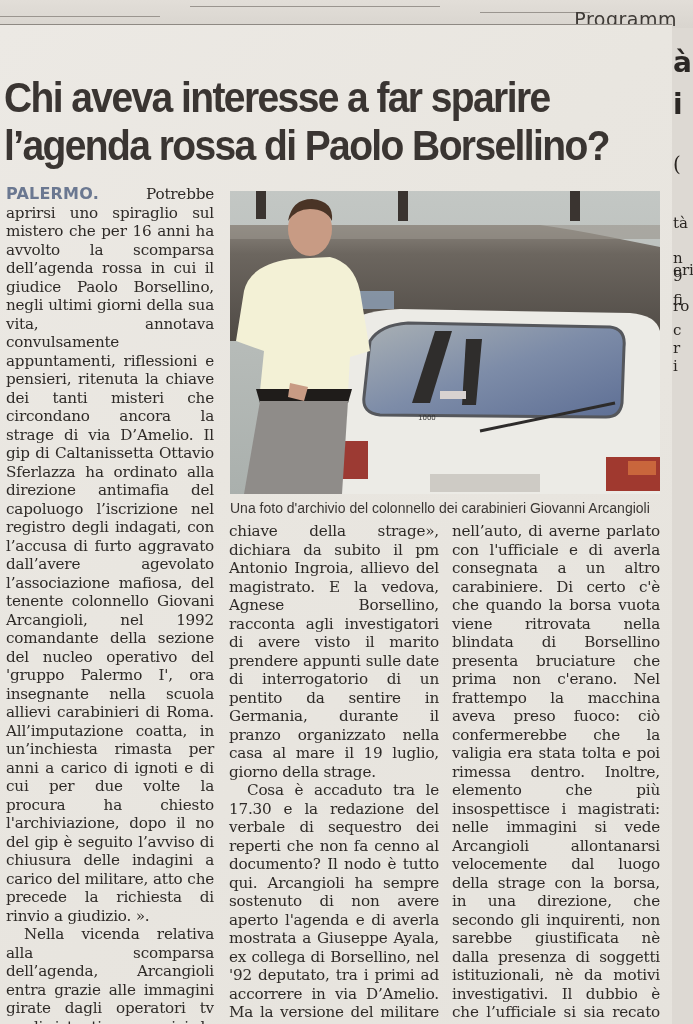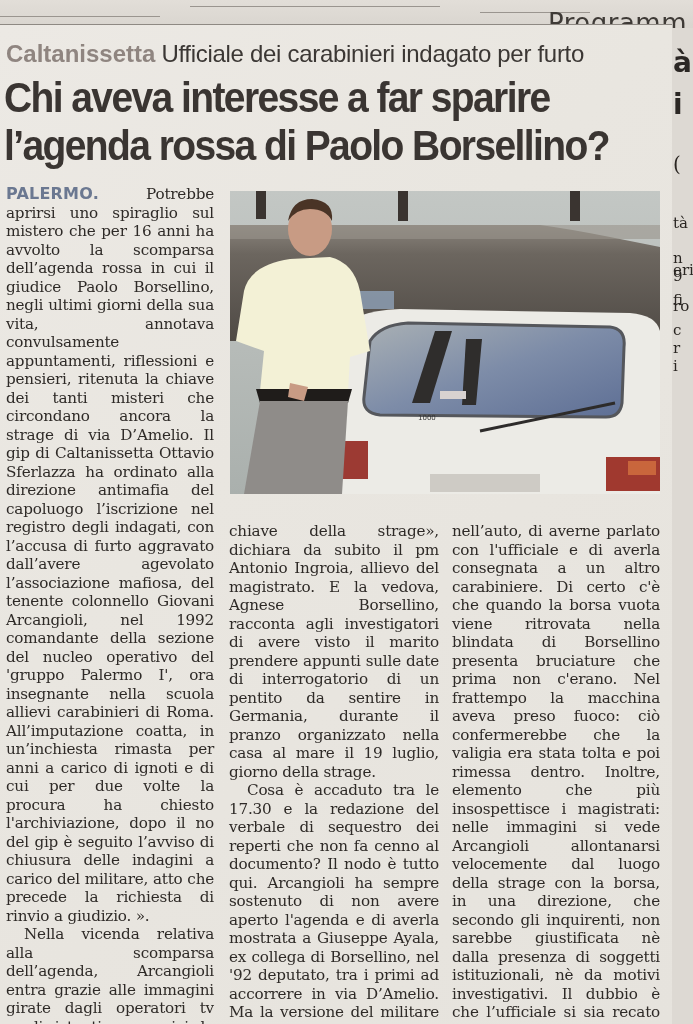--- a/index.html
+++ b/index.html
@@ -7,22 +7,22 @@
     width:693px; height:1024px; overflow:hidden; position:relative;
     background:#d9d5cf;
     font-family:"DejaVu Serif", serif;
   }
   .top-scrap {
     position:absolute; left:0; top:0; width:693px; height:30px;
     background:linear-gradient(180deg,#e2ded8 0%,#d8d4ce 100%);
   }
   .top-scrap .scrap-line { position:absolute; height:1px; background:#9a958f; }
   .top-scrap .scrap-text {
-    position:absolute; right:6px; top:8px; font-family:"DejaVu Sans", sans-serif;
-    font-size:26px; color:#3e3a36; letter-spacing:0.5px;
+    position:absolute; right:16px; top:8px; font-family:"DejaVu Sans", sans-serif;
+    font-size:19px; color:#3e3a36; letter-spacing:0.5px;
   }
   .right-edge {
     position:absolute; right:0; top:28px; width:22px; height:996px;
     background:#ddd9d3; border-left:1px solid #8f8a84;
   }
   .right-edge .glyph { position:absolute; left:2px; color:#2a2622; font-family:"DejaVu Serif", serif; font-size:15px; line-height:17px; }
   .right-edge .big { font-family:"DejaVu Sans", sans-serif; font-weight:bold; font-size:28px; color:#2b2724; }
 
   .page {
     position:absolute; left:0; top:24px; width:672px; height:1000px;
@@ -85,23 +85,20 @@
   <span class="glyph" style="top:240px;">9</span>
   <span class="glyph" style="top:270px;">ro</span>
   <span class="glyph" style="top:264px;">fi</span>
   <span class="glyph" style="top:294px;">c</span>
   <span class="glyph" style="top:312px;">r</span>
   <span class="glyph" style="top:330px;">i</span>
 </div>
 
 <div class="page">
 
-  <div class="kicker">
-    <span class="place">Caltanissetta</span><span>Ufficiale dei carabinieri indagato per furto</span>
-  </div>
 
   <h1 class="headline" style="margin:0;">
     <span>Chi aveva interesse a far sparire</span>
     <span>l’agenda rossa di Paolo Borsellino?</span>
   </h1>
 
   <div class="col col1">
     <p><span class="dateline">PALERMO.</span> <span>Potrebbe aprirsi uno spiraglio sul mistero che per 16 anni ha avvolto la scomparsa dell’agenda rossa in cui il giudice Paolo Borsellino, negli ultimi giorni della sua vita, annotava convulsamente appuntamenti, riflessioni e pensieri, ritenuta la chiave dei tanti misteri che circondano ancora la strage di via D’Amelio. Il gip di Caltanissetta Ottavio Sferlazza ha ordinato alla direzione antimafia del capoluogo l’iscrizione nel registro degli indagati, con l’accusa di furto aggravato dall’avere agevolato l’associazione mafiosa, del tenente colonnello Giovani Arcangioli, nel 1992 comandante della sezione del nucleo operativo del 'gruppo Palermo I', ora insegnante nella scuola allievi carabinieri di Roma. All’imputazione coatta, in un’inchiesta rimasta per anni a carico di ignoti e di cui per due volte la procura ha chiesto l'archiviazione, dopo il no del gip è seguito l’avviso di chiusura delle indagini a carico del militare, atto che precede la richiesta di rinvio a giudizio. ».</span></p>
     <p class="indent">Nella vicenda relativa alla scomparsa dell’agenda, Arcangioli entra grazie alle immagini girate dagli operatori tv negli istanti successivi la strage di via d’Amelio. L’ufficiale viene ripreso, intorno alle 17.30, mentre si allontana velocemente dall’auto della vittima con in mano l’inseparabile valigetta di cuoio del giudice. La borsa ricompare nella macchina successivamente, circa un’ora dopo; viene sequestrata e repertata: dentro, però, l’agenda non c'è più. «Sono convinto che il diario contenga la</p>
   </div>
@@ -153,20 +150,21 @@
 
       <ellipse cx="80" cy="38" rx="22" ry="27" fill="#c89b84"></ellipse>
       <path d="M58 30 Q62 8 82 8 Q104 10 102 30 Q96 18 80 18 Q66 18 58 30 Z" fill="#4a3426"></path>
       <path d="M14 100 Q20 74 60 68 L100 66 Q124 72 130 100 L140 160 L120 166 L118 200 L30 200 L34 160 L6 150 Z" fill="#f3f1d6"></path>
       <path d="M26 198 L122 198 L118 212 L30 212 Z" fill="#1f1c1a"></path>
       <path d="M30 210 L118 210 L112 303 L14 303 Z" fill="#8f8c89"></path>
       <path d="M60 192 L78 196 L74 210 L58 206 Z" fill="#c89b84"></path>
     </svg>
   </div>
 
+  <div class="caption">Una foto d'archivio del colonnello dei carabinieri Giovanni Arcangioli</div>
 
   <div class="col col2">
     <p>chiave della strage», dichiara da subito il pm Antonio Ingroia, allievo del magistrato. E la vedova, Agnese Borsellino, racconta agli investigatori di avere visto il marito prendere appunti sulle date di interrogatorio di un pentito da sentire in Germania, durante il pranzo organizzato nella casa al mare il 19 luglio, giorno della strage.</p>
     <p class="indent">Cosa è accaduto tra le 17.30 e la redazione del verbale di sequestro dei reperti che non fa cenno al documento? Il nodo è tutto qui. Arcangioli ha sempre sostenuto di non avere aperto l'agenda e di averla mostrata a Giuseppe Ayala, ex collega di Borsellino, nel '92 deputato, tra i primi ad accorrere in via D’Amelio. Ma la versione del militare non ha mai convinto i magistrati che inizialmente l’hanno indagato per false informazioni. Ayala nega di avere ricevuto la borsa dal capitano e sostiene di averla vista</p>
   </div>
 
   <div class="col col3">
     <p><span>nell’auto, di averne parlato con l'ufficiale e di averla consegnata a un altro carabiniere. Di certo c'è che quando la borsa vuota viene ritrovata nella blindata di Borsellino presenta bruciature che prima non c'erano. Nel frattempo la macchina aveva preso fuoco: ciò confermerebbe che la valigia era stata tolta e poi rimessa dentro. Inoltre, elemento che più insospettisce i magistrati: nelle immagini si vede Arcangioli allontanarsi velocemente dal luogo della strage con la borsa, in una direzione, che secondo gli inquirenti, non sarebbe giustificata nè dalla presenza di soggetti istituzionali, nè da motivi investigativi. Il dubbio è che l’ufficiale si sia recato in un punto preciso per consegnare l’agenda a qualcuno. Ma chi aveva interesse a far sparire il diario del magistrato? Attorno a questo interrogativo ruota il mistero della scomparsa dell’agenda rossa</span> </p>
   </div>
 

